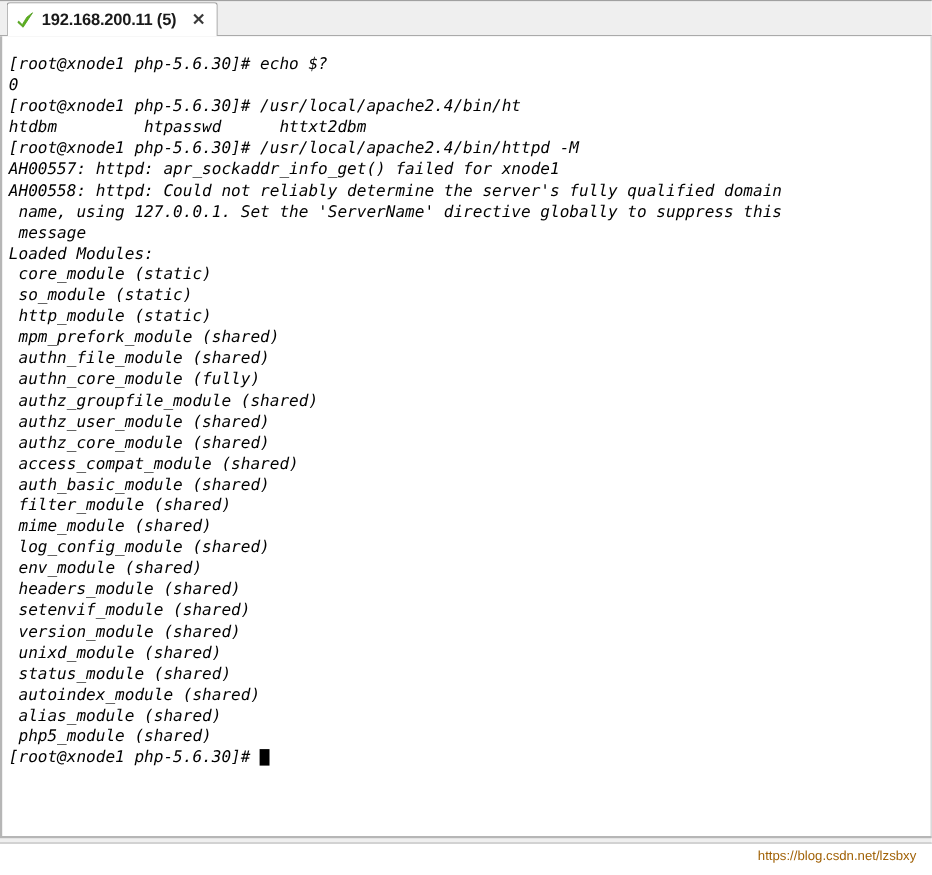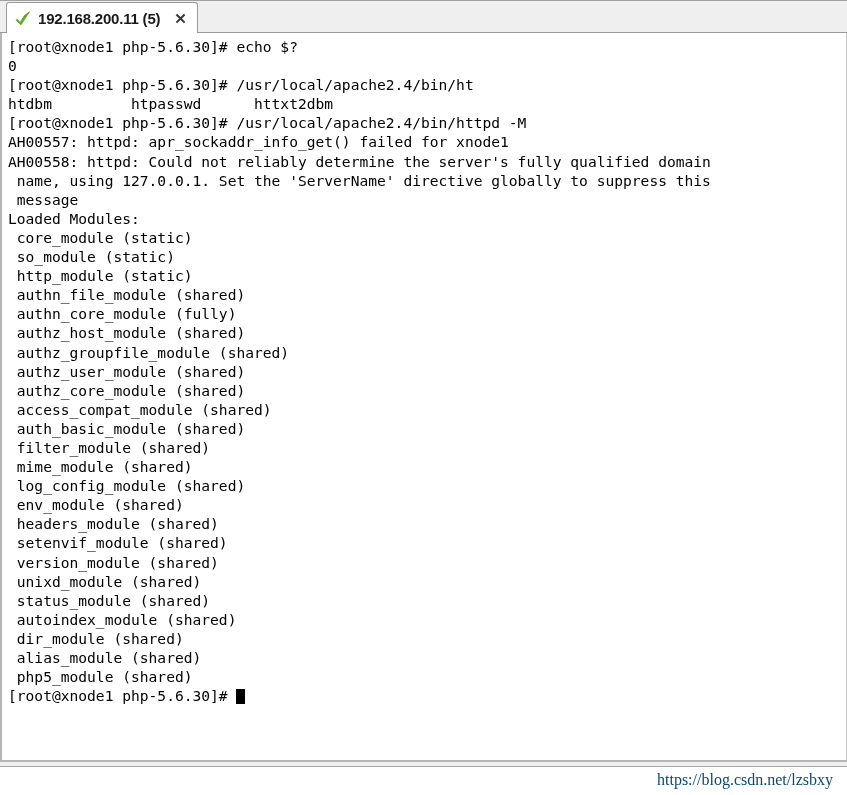--- a/index.html
+++ b/index.html
@@ -84,22 +84,23 @@
     border-right: 1px solid #c9c9c9;
     box-sizing: border-box;
     position: relative;
     overflow: hidden;
   }
   .term {
     position: absolute;
     top: 0;
     left: 0;
     right: 12px;
-    padding: 4px 0 0 6px;
-    box-sizing: border-box;
+    padding: 16px 0 0 6px;
+    box-sizing: border-box;
+    font-style: italic;
   }
   .line {
     font-family: "DejaVu Sans Mono", monospace;
     font-size: 14.6px;
     line-height: 19.1px;
     color: #000000;
     white-space: pre;
     height: 19.1px;
     letter-spacing: 0px;
   }
@@ -124,23 +125,23 @@
     flex: 0 0 auto;
     height: 28px;
     background: #ffffff;
     position: relative;
     box-sizing: border-box;
   }
   .watermark {
     position: absolute;
     right: 14px;
     top: 4px;
-    font-family: Liberation Serif, serif;
-    font-size: 16px;
-    color: #0c4a6e;
+    font-family: Liberation Sans, sans-serif;
+    font-size: 12px;
+    color: #a16207;
     white-space: nowrap;
     user-select: none;
   }
 </style>
 </head>
 <body>
 
 <div id="app">
 
   <div class="tabbar">
@@ -161,39 +162,38 @@
         <div class="line">htdbm         htpasswd      httxt2dbm</div>
         <div class="line">[root@xnode1 php-5.6.30]# /usr/local/apache2.4/bin/httpd -M</div>
         <div class="line">AH00557: httpd: apr_sockaddr_info_get() failed for xnode1</div>
         <div class="line">AH00558: httpd: Could not reliably determine the server's fully qualified domain</div>
         <div class="line"> name, using 127.0.0.1. Set the 'ServerName' directive globally to suppress this</div>
         <div class="line"> message</div>
         <div class="line">Loaded Modules:</div>
         <div class="line"> core_module (static)</div>
         <div class="line"> so_module (static)</div>
         <div class="line"> http_module (static)</div>
+        <div class="line"> mpm_prefork_module (shared)</div>
         <div class="line"> authn_file_module (shared)</div>
         <div class="line"> authn_core_module (fully)</div>
-        <div class="line"> authz_host_module (shared)</div>
         <div class="line"> authz_groupfile_module (shared)</div>
         <div class="line"> authz_user_module (shared)</div>
         <div class="line"> authz_core_module (shared)</div>
         <div class="line"> access_compat_module (shared)</div>
         <div class="line"> auth_basic_module (shared)</div>
         <div class="line"> filter_module (shared)</div>
         <div class="line"> mime_module (shared)</div>
         <div class="line"> log_config_module (shared)</div>
         <div class="line"> env_module (shared)</div>
         <div class="line"> headers_module (shared)</div>
         <div class="line"> setenvif_module (shared)</div>
         <div class="line"> version_module (shared)</div>
         <div class="line"> unixd_module (shared)</div>
         <div class="line"> status_module (shared)</div>
         <div class="line"> autoindex_module (shared)</div>
-        <div class="line"> dir_module (shared)</div>
         <div class="line"> alias_module (shared)</div>
         <div class="line"> php5_module (shared)</div>
         <div class="line"><span>[root@xnode1 php-5.6.30]# </span><span class="cursor"></span></div>
       </div>
   </div>
 
   <div class="bottom-edge"></div>
 
   <div class="statusbar">
     <span class="watermark">https://blog.csdn.net/lzsbxy</span>

